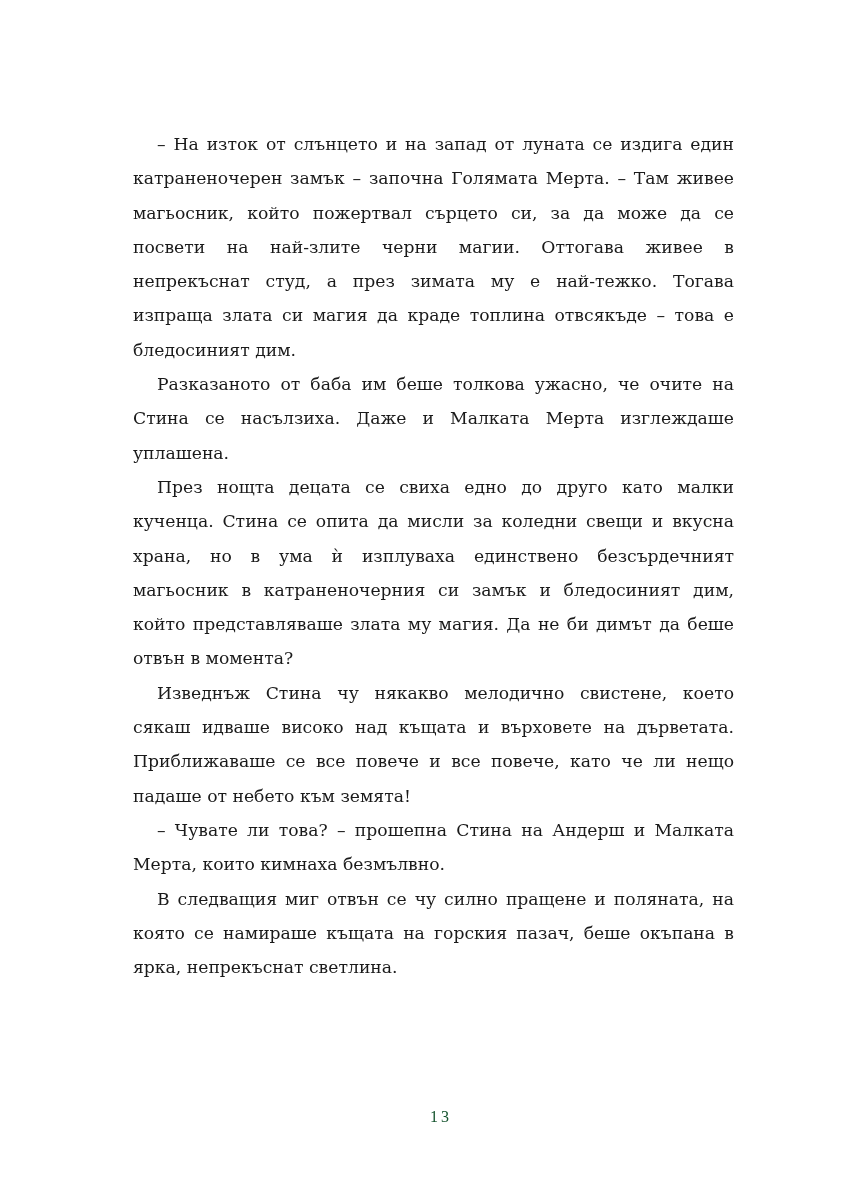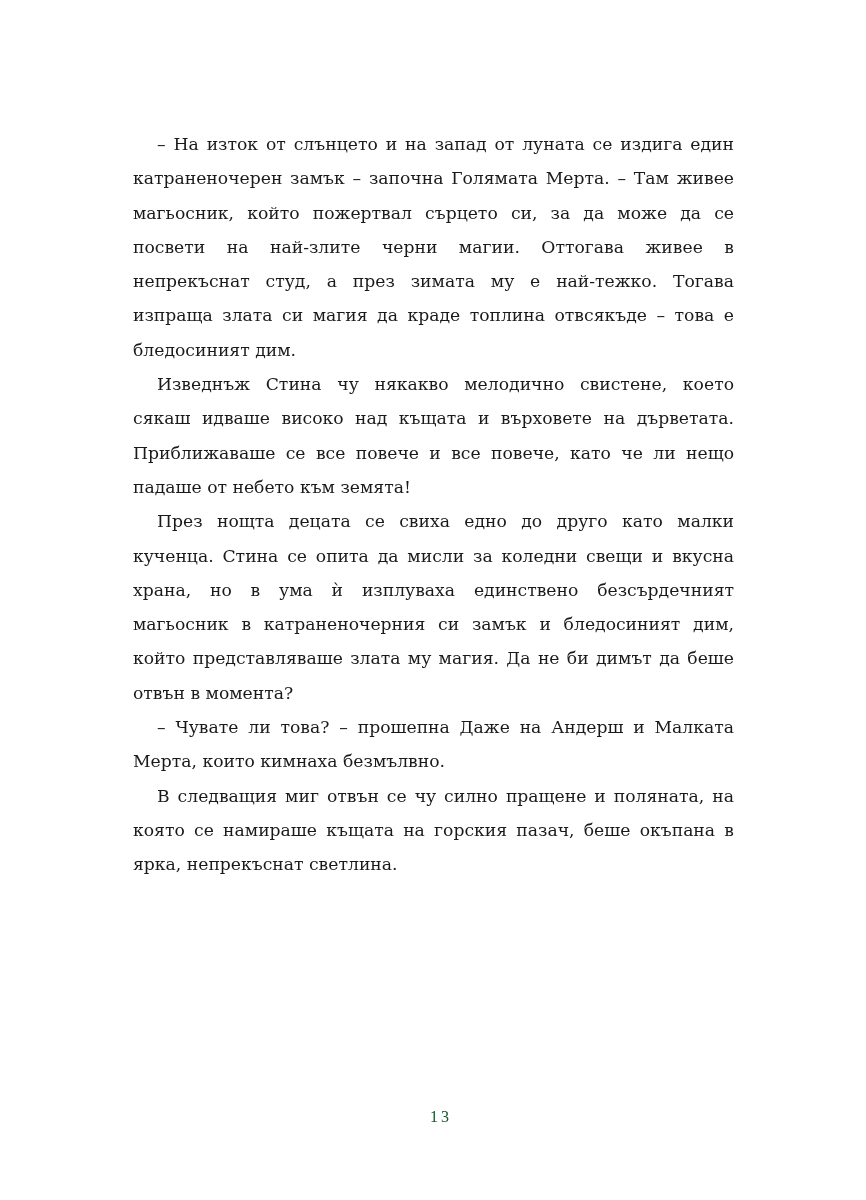--- a/index.html
+++ b/index.html
@@ -48,19 +48,20 @@
       letter-spacing: 3px;
       margin-left: 8px;
     }
   </style>
 </head>
 <body>
 
 <div class="page">
   <div class="text-block">
     <p>– На изток от слънцето и на запад от луната се издига един катраненочерен замък – започна Голямата Мерта. – Там живее магьосник, който пожертвал сърцето си, за да може да се посвети на най-злите черни магии. Оттогава живее в непрекъснат студ, а през зимата му е най-тежко. Тогава изпраща злата си магия да краде топлина отвсякъде – това е бледосиният дим.</p>
+    <p>Разказаното от баба им беше толкова ужасно, че очите на Сти­на се насълзиха. Даже и Малката Мерта изглеждаше уплашена.</p>
+    <p>През нощта децата се свиха едно до друго като малки кученца. Стина се опита да мисли за коледни свещи и вкусна храна, но в ума ѝ изплуваха единствено безсърдечният магьосник в катра­неночерния си замък и бледосиният дим, който представляваше злата му магия. Да не би димът да беше отвън в момента?</p>
     <p>Изведнъж Стина чу някакво мелодично свистене, което сякаш идваше високо над къщата и върховете на дърветата. Приближа­ваше се все повече и все повече, като че ли нещо падаше от небето към земята!</p>
-    <p>През нощта децата се свиха едно до друго като малки кученца. Стина се опита да мисли за коледни свещи и вкусна храна, но в ума ѝ изплуваха единствено безсърдечният магьосник в катра­неночерния си замък и бледосиният дим, който представляваше злата му магия. Да не би димът да беше отвън в момента?</p>
-    <p>– Чувате ли това? – прошепна Даже на Андерш и Малката Мерта, които кимнаха безмълвно.</p>
+    <p>– Чувате ли това? – прошепна Стина на Андерш и Малката Мерта, които кимнаха безмълвно.</p>
     <p>В следващия миг отвън се чу силно пращене и поляната, на коя­то се намираше къщата на горския пазач, беше окъпана в ярка, непрекъснат светлина.</p>
   </div>
   <div class="page-number">13</div>
 </div>
 
 </body></html>

